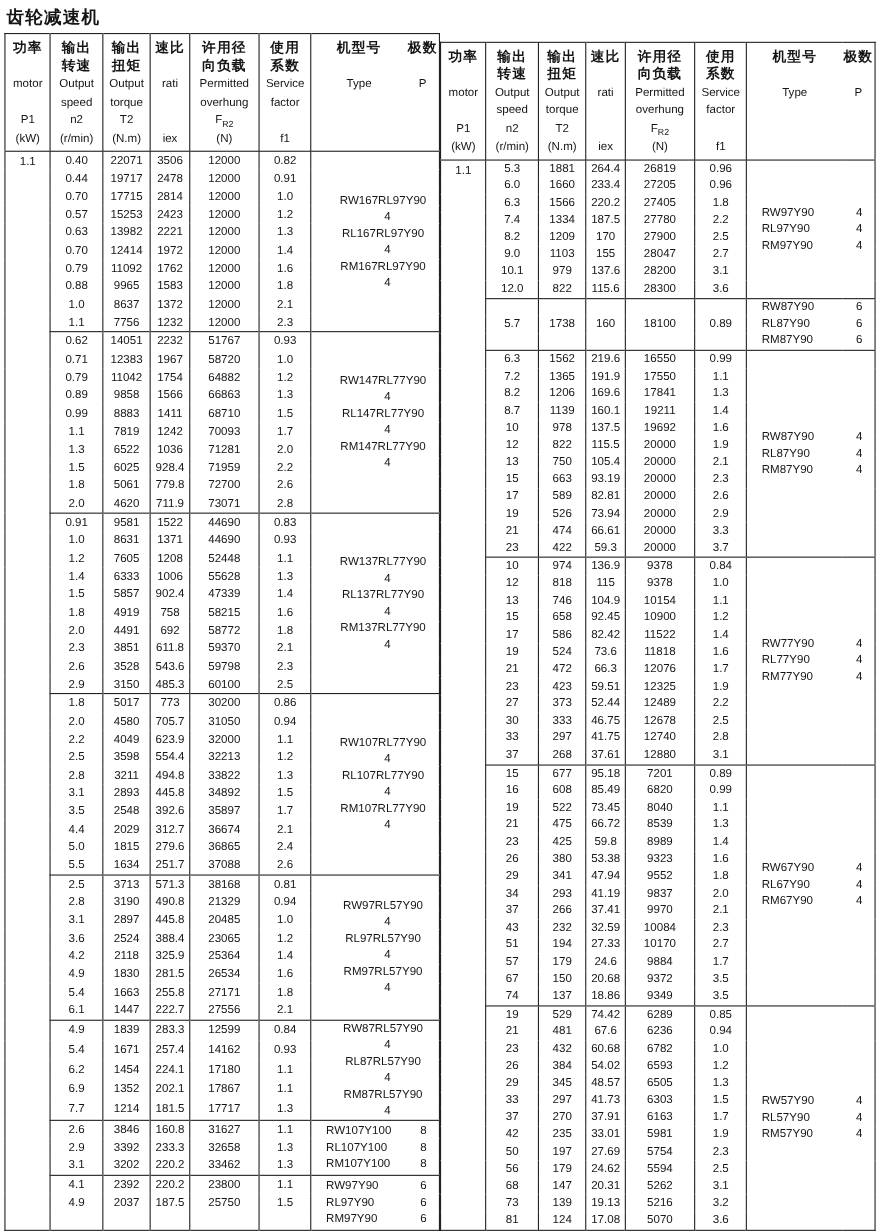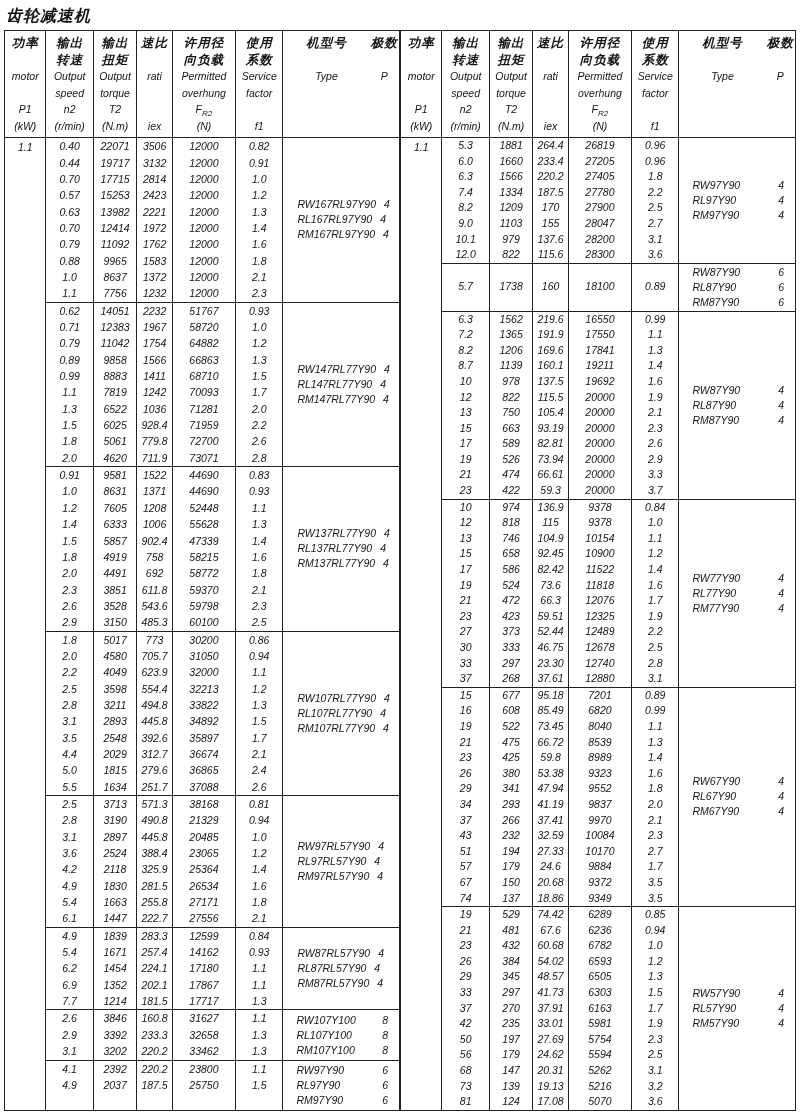--- a/index.html
+++ b/index.html
@@ -2,25 +2,25 @@
 <html><head>
 <meta charset="utf-8">
 <style>
   html,body { margin:0; padding:0; background:#ffffff; }
   body {
     width:800px; height:1120px;
     font-family:"Liberation Sans", sans-serif;
     color:#151515;
     -webkit-font-smoothing:antialiased;
   }
-  .page { position:relative; padding:5px 4px 0 4px; box-sizing:border-box;font-style:italic; }
+  .page { position:relative; padding:5px 4px 0 4px; box-sizing:border-box; }
   .titlebar { position:relative; height:25px; }
   .title-cn { position:absolute; left:2px; top:1px; font-size:16px; font-weight:bold; letter-spacing:1px; }
   .title-en { position:absolute; left:0; right:0; top:2px; text-align:center; font-size:15px; font-weight:bold; }
-  .tables { display:flex; align-items:center; }
+  .tables { display:flex; align-items:flex-end; }
   table.gtable {
     border-collapse:collapse; table-layout:fixed;
     width:396px; border:1.6px solid #222;
   }
   table.gtable.left  { --rh:16.35px; }
   table.gtable.right { --rh:15.60px; }
   .gtable th, .gtable td { padding:0; overflow:hidden; }
   
   .gtable thead th {
     border-right:1px solid #222; border-bottom:1.4px solid #222;
@@ -40,21 +40,21 @@
     height:var(--rh); line-height:var(--rh);
     border-right:1px solid #222; white-space:nowrap;
   }
   .gtable td.motor-cell {
     border-right:1px solid #222; vertical-align:top;
     text-align:center; font-size:10.5px; padding-top:3px;
   }
   .gtable td.typecell { border-right:none; vertical-align:middle; }
   .gtable tr.sec-start td { border-top:1px solid #222; }
   .tl { display:flex; align-items:center; font-size:10.5px; line-height:15px; white-space:nowrap; }
-  .typecell.near .tl { padding-left:14px; }
+  .typecell.near .tl { padding-left:14px;flex-direction:column; }
   .typecell.near .tl .pn { margin-left:8px; }
   .typecell.far .tl { padding-left:13px; padding-right:11px; justify-content:space-between; }
 </style>
 </head>
 <body>
 
 <div class="page">
   <div class="titlebar">
     <span class="title-cn">齿轮减速机</span>
   </div>
@@ -168,21 +168,21 @@
                 </div>
                 <div class="tl">
                   <span class="nm">RM167RL97Y90</span>
                   <span class="pn">4</span>
                 </div>
               </td>
             </tr>
             <tr>
               <td class="c">0.44</td>
               <td class="c">19717</td>
-              <td class="c">3132</td>
+              <td class="c">2478</td>
               <td class="c">12000</td>
               <td class="c">0.91</td>
             </tr>
             <tr>
               <td class="c">0.70</td>
               <td class="c">17715</td>
               <td class="c">2814</td>
               <td class="c">12000</td>
               <td class="c">1.0</td>
             </tr>
@@ -1054,21 +1054,21 @@
             <tr>
               <td class="c">30</td>
               <td class="c">333</td>
               <td class="c">46.75</td>
               <td class="c">12678</td>
               <td class="c">2.5</td>
             </tr>
             <tr>
               <td class="c">33</td>
               <td class="c">297</td>
-              <td class="c">23.30</td>
+              <td class="c">41.75</td>
               <td class="c">12740</td>
               <td class="c">2.8</td>
             </tr>
             <tr>
               <td class="c">37</td>
               <td class="c">268</td>
               <td class="c">37.61</td>
               <td class="c">12880</td>
               <td class="c">3.1</td>
             </tr>

